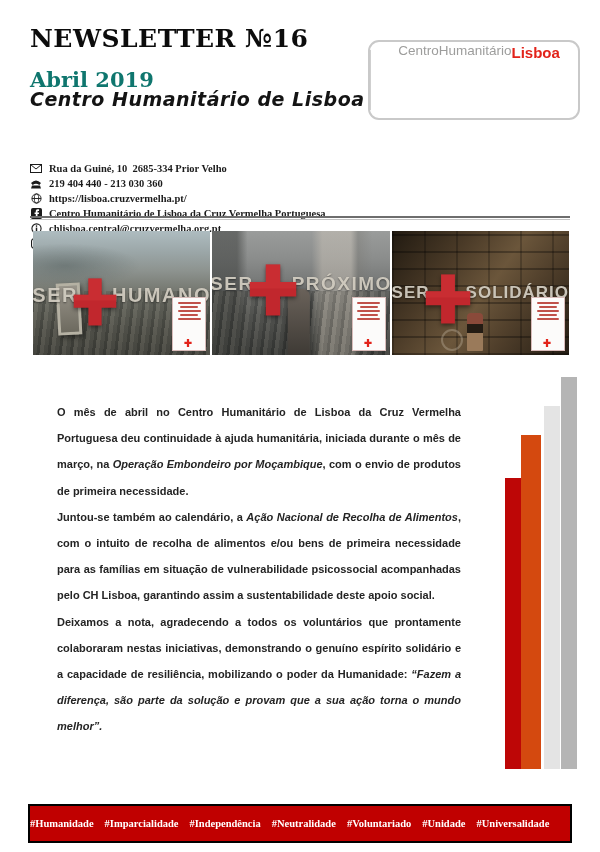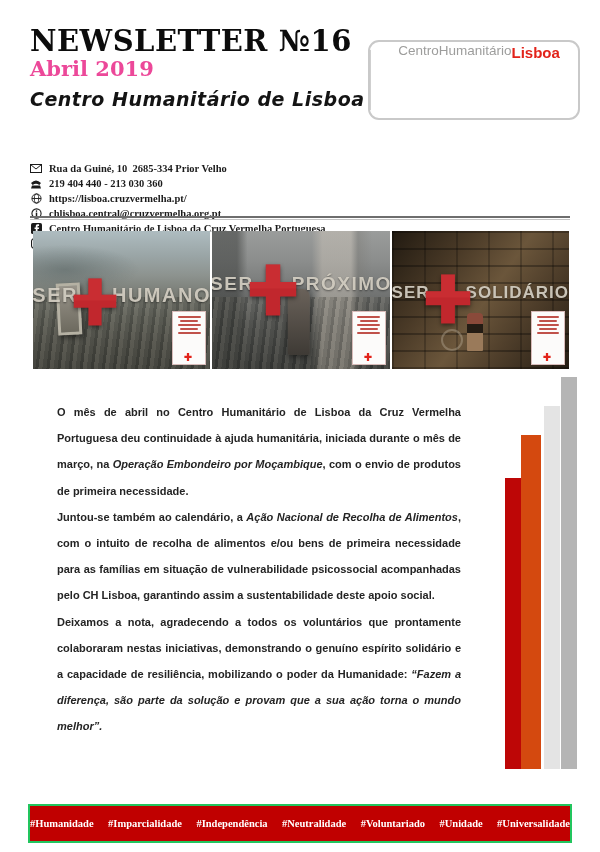--- a/index.html
+++ b/index.html
@@ -6,26 +6,26 @@
   html,body { background:#ffffff; }
   .page {
     position:relative; width:600px; height:852px; background:#fff;
     font-family:"Liberation Sans", sans-serif; overflow:hidden;
   }
 
   
   .title {
     position:absolute; left:30px; top:24px;
     font-family:"DejaVu Serif", serif; font-weight:700;
-    font-size:29px; letter-spacing:0.5px; color:#0c0c0c;
+    font-size:25px; letter-spacing:0.5px; color:#0c0c0c;
   }
   .subtitle {
-    position:absolute; left:30px; top:56px;
+    position:absolute; left:30px; top:67px;
     font-family:"DejaVu Serif", serif; font-weight:700;
-    font-size:21px; color:#ec4899;
+    font-size:21px; color:#0f766e;
   }
   .center-name {
     position:absolute; left:30px; top:88px;
     font-family:"DejaVu Sans", sans-serif; font-style:italic; font-weight:700;
     font-size:19px; letter-spacing:0.5px; color:#141414;
   }
 
   
   .logo {
     position:absolute; left:368px; top:40px; width:212px; height:80px;
@@ -52,21 +52,21 @@
   }
   .cicon { width:12px; height:12px; flex:0 0 12px; display:flex; align-items:center; justify-content:center; }
 
   .rule {
     position:absolute; left:30px; top:216px; width:540px; height:4px;
     border-top:2px solid #6e6e6e; border-bottom:1px solid #c4c4c4;
   }
 
   
   .banner {
-    position:absolute; left:33px; top:231px; width:536px; height:138px;
+    position:absolute; left:33px; top:231px; width:536px; height:124px;
     display:flex; gap:2px;
   }
   .panel { position:relative; flex:1; overflow:hidden; }
   .panel-humano {
     background:
       radial-gradient(ellipse 70% 30% at 18% 28%, rgba(84,96,96,0.55), transparent 60%),
       linear-gradient(180deg,#aebcc0 0%, #9aa5a6 18%, #8d938f 32%, #7a7d76 45%, #63655e 62%, #53544e 80%, #454641 100%);
   }
   .panel-proximo {
     background:
@@ -134,22 +134,22 @@
   
   .bar { position:absolute; }
   .bar-red        { left:505px; top:478px; width:16px; height:291px; background:#bd0606; }
   .bar-orange     { left:521px; top:435px; width:20px; height:334px; background:#d4490f; }
   .bar-lightgray  { left:544px; top:406px; width:16px; height:363px; background:#e4e4e4; }
   .bar-gray       { left:561px; top:377px; width:16px; height:392px; background:#b5b5b5; }
 
   
   .footer {
     position:absolute; left:28px; top:804px; width:544px; height:39px;
-    background:#c00000; border:2px solid #22c55e;
-    display:flex; align-items:center; justify-content:space-between; gap:11px;
+    background:#c00000; border:2px solid #000000;
+    display:flex; align-items:center; justify-content:flex-start; gap:11px;
     font-family:"Liberation Serif", serif; font-weight:700; font-size:10.5px; color:#ffffff;
     white-space:nowrap;
   }
 </style>
 </head>
 <body>
 
 <div class="page">
 
   <div class="title">NEWSLETTER №16</div>
@@ -190,35 +190,35 @@
             <circle cx="6" cy="6" r="5" fill="none" stroke="#1b1b1b"></circle>
             <ellipse cx="6" cy="6" rx="2.4" ry="5" fill="none" stroke="#1b1b1b"></ellipse>
             <line x1="1" y1="6" x2="11" y2="6" stroke="#1b1b1b"></line>
           </svg>
       </span>
       <span>https://lisboa.cruzvermelha.pt/</span>
     </li>
     <li class="contact-row">
       <span class="cicon">
         <svg width="11" height="11" viewBox="0 0 12 12">
+            <rect x="0" y="0" width="12" height="12" rx="2" fill="#1b1b1b"></rect>
+            <path d="M7.6 3.2 h1.2 V1.4 H7.2 C5.9 1.4 5.2 2.3 5.2 3.6 V4.8 H3.9 V6.6 H5.2 V11 H7.1 V6.6 H8.6 L8.9 4.8 H7.1 V3.8 C7.1 3.4 7.3 3.2 7.6 3.2 Z" fill="#fff"></path>
+          </svg>
+      </span>
+      <span>Centro Humanitário de Lisboa da Cruz Vermelha Portuguesa</span>
+    </li>
+    <li class="contact-row">
+      <span class="cicon">
+        <svg width="11" height="11" viewBox="0 0 12 12">
             <circle cx="6" cy="6" r="5" fill="none" stroke="#1b1b1b" stroke-width="1.2"></circle>
             <circle cx="6" cy="3.4" r="0.9" fill="#1b1b1b"></circle>
             <rect x="5.2" y="5" width="1.6" height="4" fill="#1b1b1b"></rect>
           </svg>
       </span>
       <span>chlisboa.central@cruzvermelha.org.pt</span>
-    </li>
-    <li class="contact-row">
-      <span class="cicon">
-        <svg width="11" height="11" viewBox="0 0 12 12">
-            <rect x="0" y="0" width="12" height="12" rx="2" fill="#1b1b1b"></rect>
-            <path d="M7.6 3.2 h1.2 V1.4 H7.2 C5.9 1.4 5.2 2.3 5.2 3.6 V4.8 H3.9 V6.6 H5.2 V11 H7.1 V6.6 H8.6 L8.9 4.8 H7.1 V3.8 C7.1 3.4 7.3 3.2 7.6 3.2 Z" fill="#fff"></path>
-          </svg>
-      </span>
-      <span>Centro Humanitário de Lisboa da Cruz Vermelha Portuguesa</span>
     </li>
     <li class="contact-row">
       <span class="cicon">
         <svg width="11" height="11" viewBox="0 0 12 12">
             <rect x="0.6" y="0.6" width="10.8" height="10.8" rx="3" fill="none" stroke="#1b1b1b" stroke-width="1.2"></rect>
             <circle cx="6" cy="6" r="2.5" fill="none" stroke="#1b1b1b" stroke-width="1.2"></circle>
             <circle cx="9.2" cy="2.9" r="0.8" fill="#1b1b1b"></circle>
           </svg>
       </span>
       <span>cruz.vermelha.portuguesa.lx</span>

